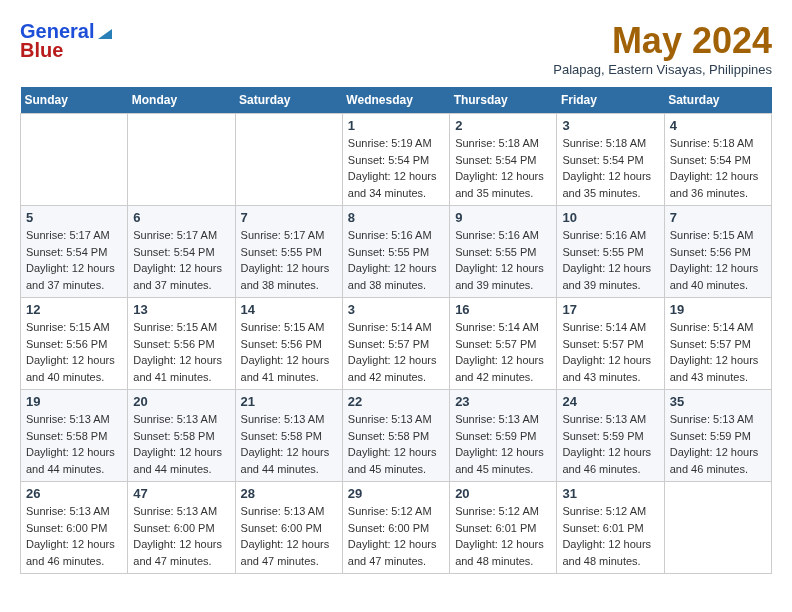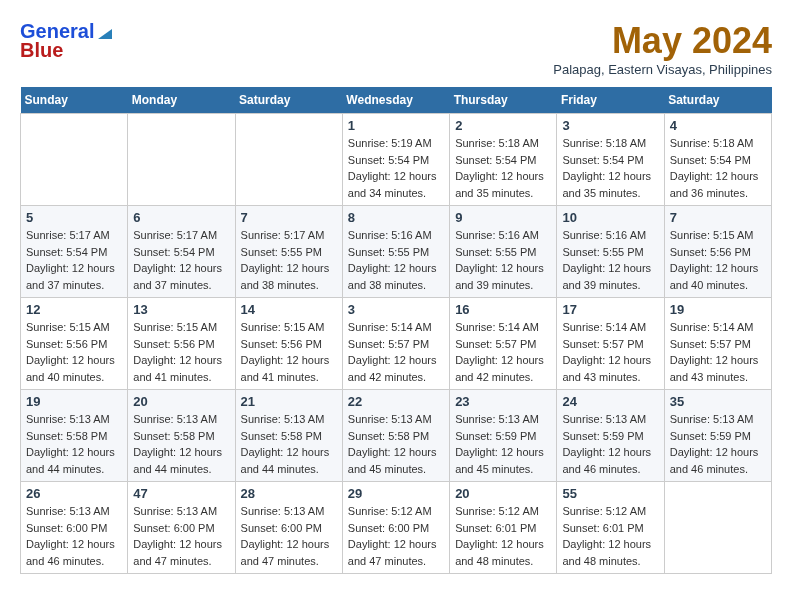--- a/index.html
+++ b/index.html
@@ -325,21 +325,21 @@
 and 47 minutes.</div>
         </td>
         <td>
           <span class="day-num">20</span>
           <div class="day-info" style="white-space: pre-line;">Sunrise: 5:12 AM
 Sunset: 6:01 PM
 Daylight: 12 hours
 and 48 minutes.</div>
         </td>
         <td>
-          <span class="day-num">55</span>
+          <span class="day-num">31</span>
           <div class="day-info" style="white-space: pre-line;">Sunrise: 5:12 AM
 Sunset: 6:01 PM
 Daylight: 12 hours
 and 48 minutes.</div>
         </td>
         <td class="empty-cell"></td>
       </tr>
     </tbody>
 </table>
 

